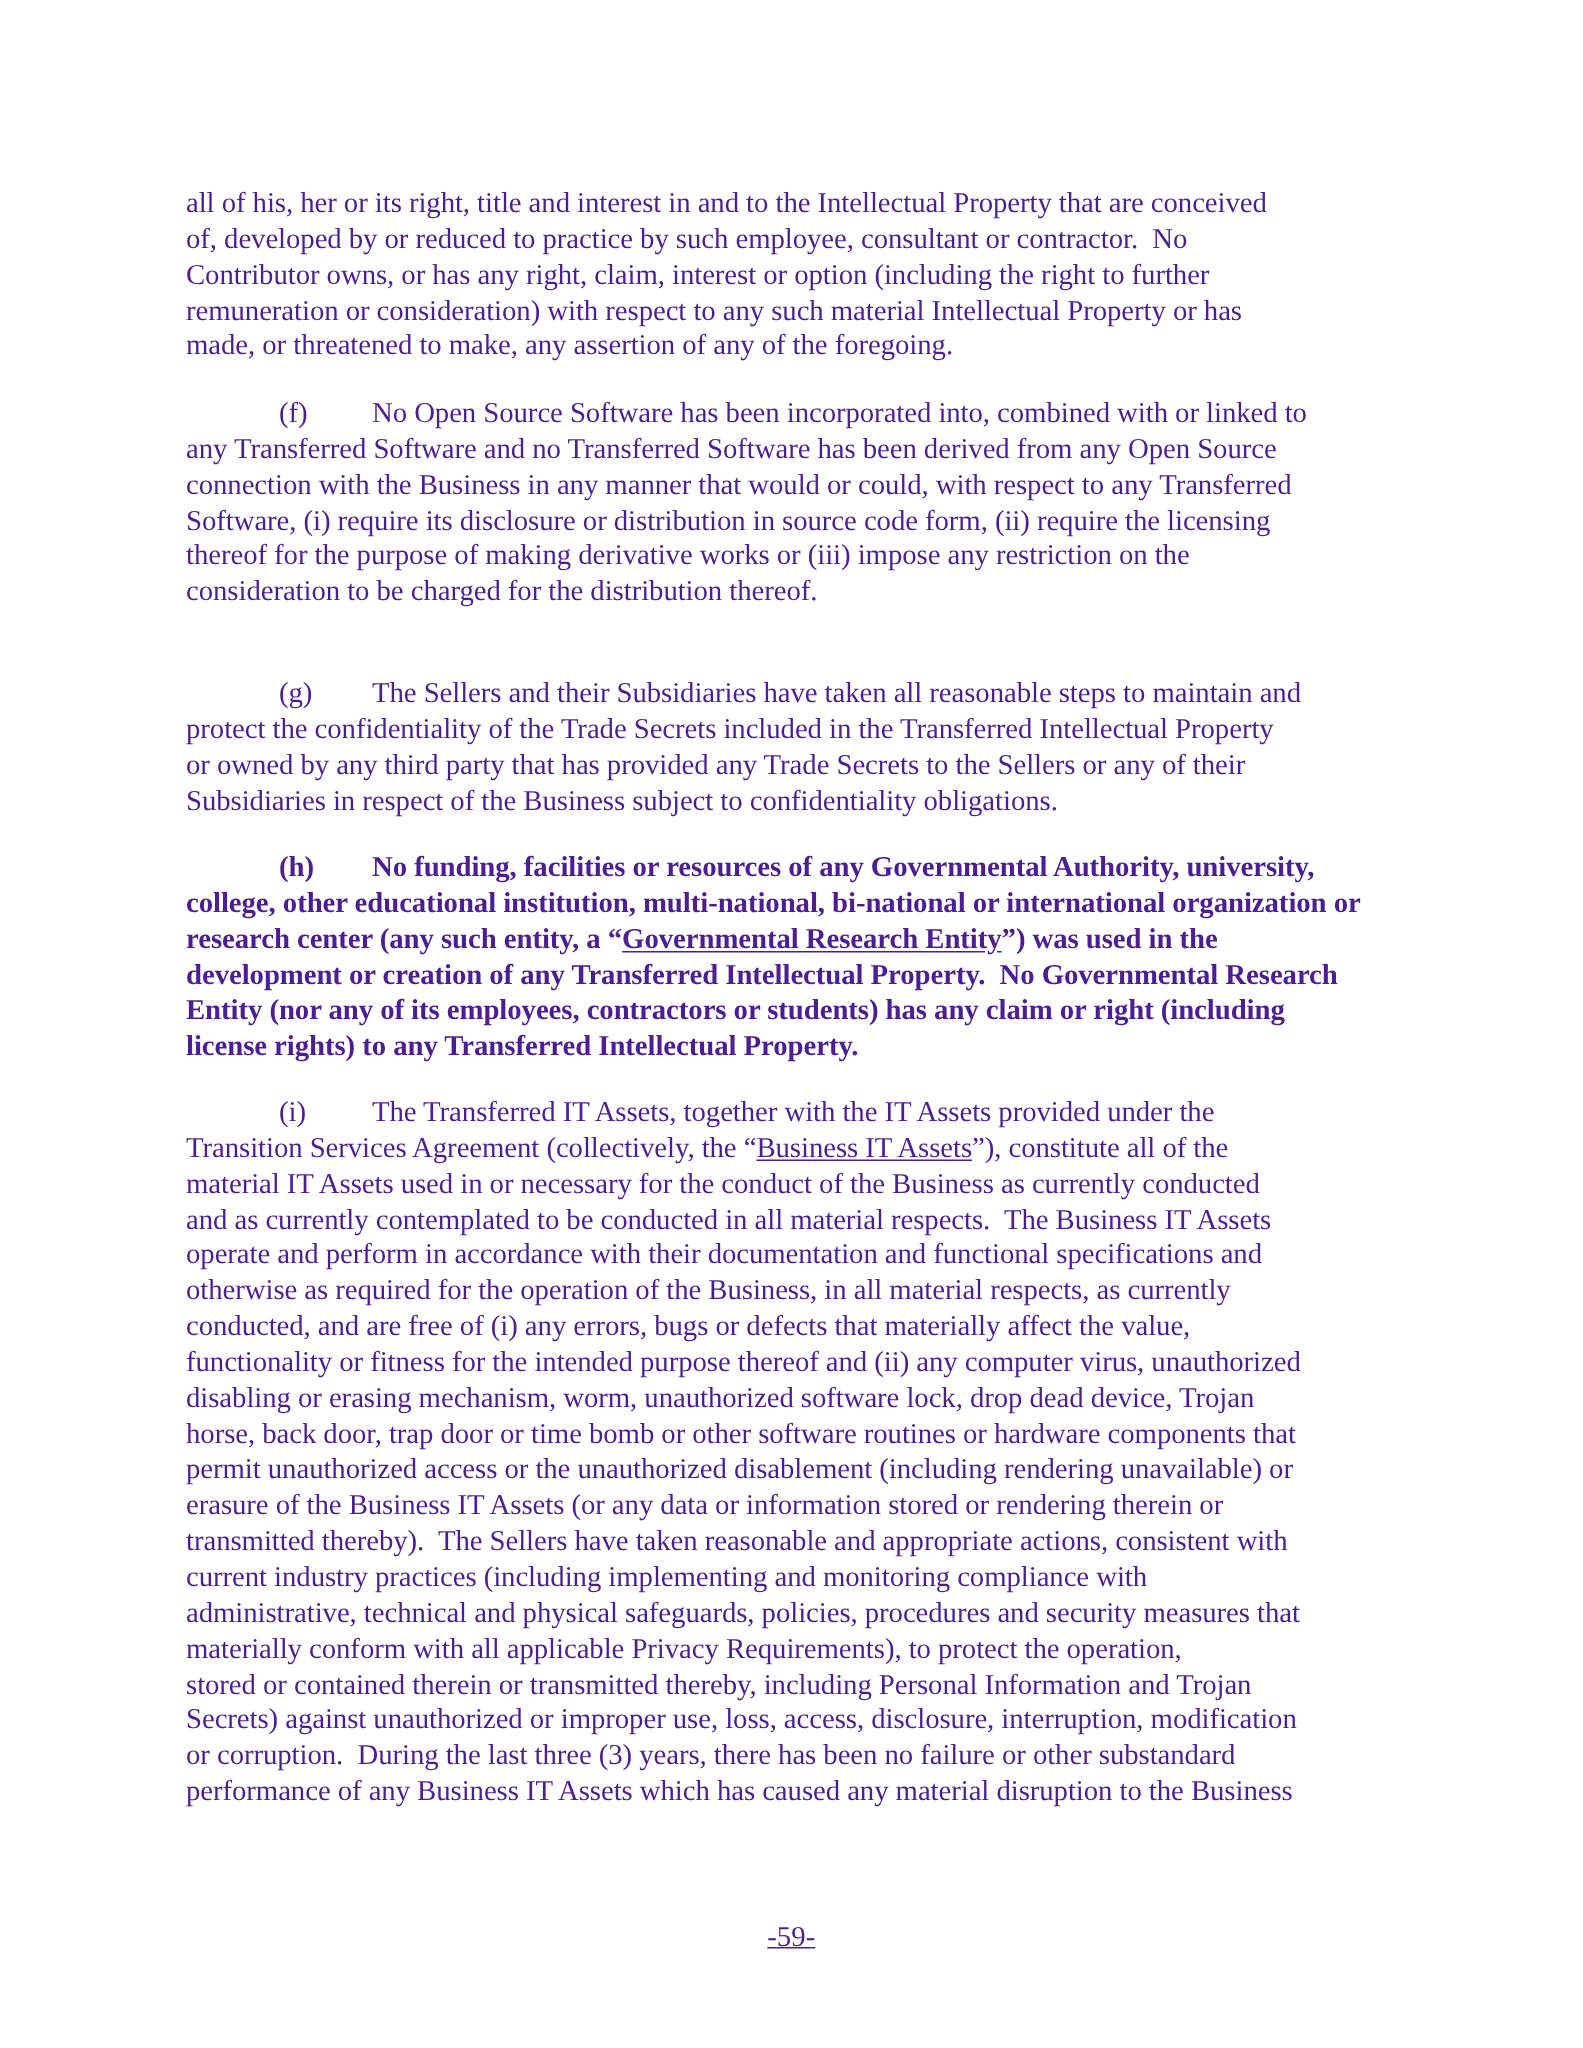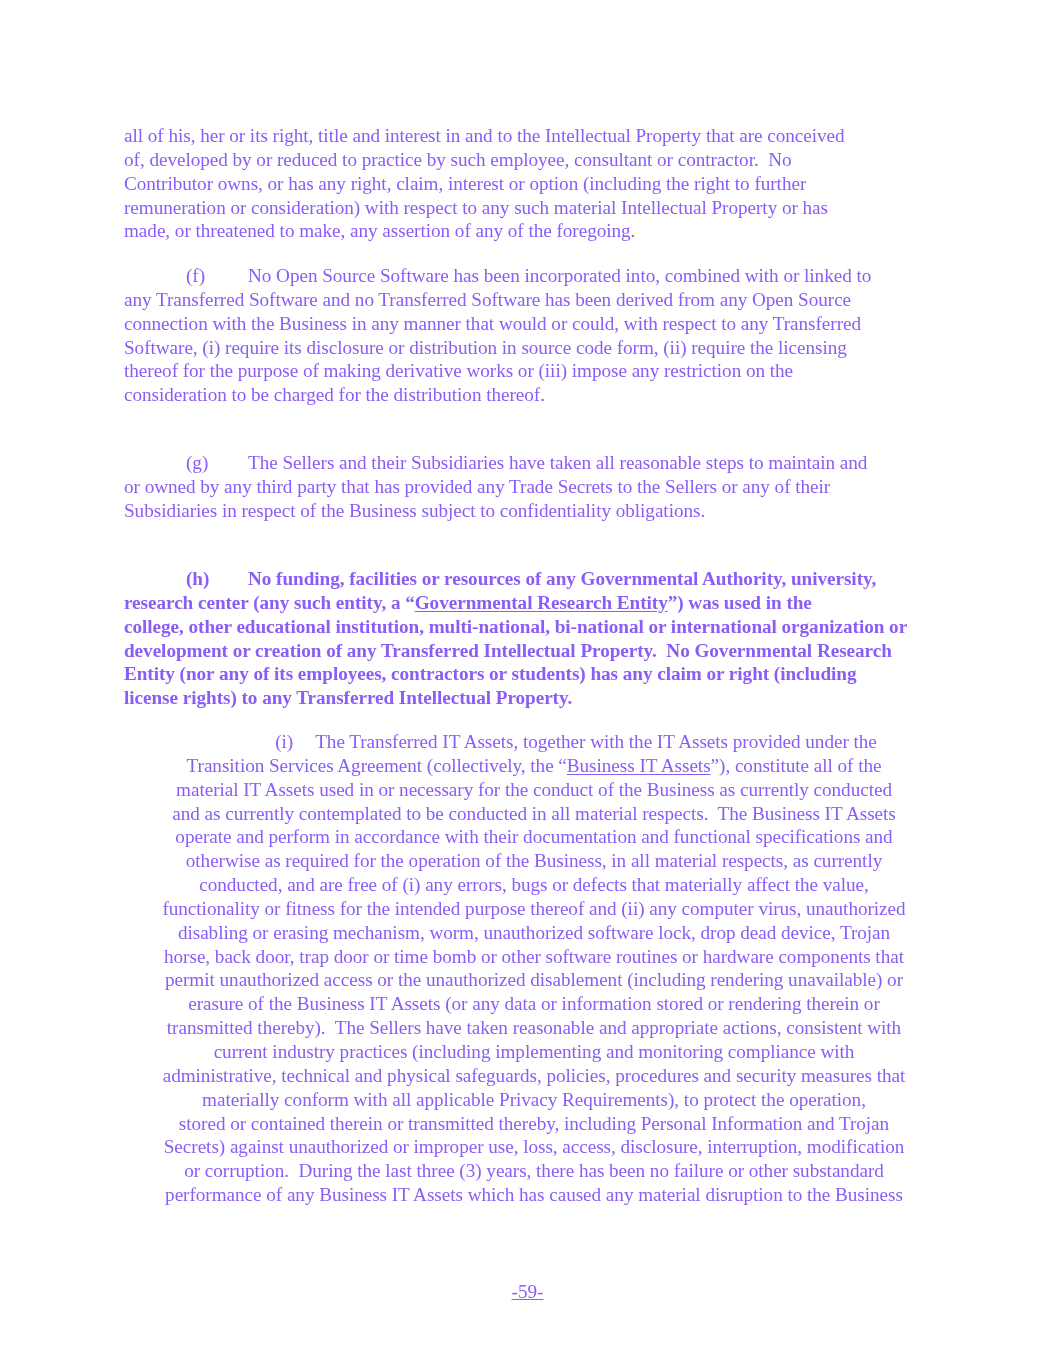--- a/index.html
+++ b/index.html
@@ -1,32 +1,32 @@
 <!DOCTYPE html>
 <html><head>
 <meta charset="utf-8">
 <style>
   html, body { margin: 0; padding: 0; background: #ffffff; }
   body { width: 1055px; height: 1365px; position: relative; overflow: hidden; }
   .page {
     position: absolute; left: 0; top: 0; width: 1055px; height: 1365px;
-    background: #ffffff; color: #8b5cf6;
+    background: #ffffff; color: #4c1d95;
     font-family: "Liberation Serif", "DejaVu Serif", serif;
     font-size: 19.2px;
   }
   .para { position: absolute; left: 124px; width: 820px; }
   .line { display: block; height: 23.85px; line-height: 23.85px; white-space: pre; letter-spacing: -0.05px; }
   .line .indent { display: inline-block; width: 62px; }
   .line .label { display: inline-block; width: 62px; }
   .u { text-decoration: underline; text-underline-offset: 2px; }
   #p0 { top: 124px; }
   #p1 { top: 264px; }
   #p2 { top: 451px; }
   #p3 { top: 567px; font-weight: bold; }
-  #p4 { top: 730px; text-align: center; }
+  #p4 { top: 730px; }
   .page-number {
     position: absolute; top: 1280px; left: 0; width: 1055px; text-align: center;
     line-height: 24px;
     text-decoration: underline;
   }
 </style>
 </head>
 <body>
 
 <div class="page">
@@ -40,27 +40,28 @@
   <div class="para" id="p1">
       <span class="line"><span class="indent"></span><span class="label">(f)</span><span>No Open Source Software has been incorporated into, combined with or linked to</span></span>
       <span class="line"><span>any Transferred Software and no Transferred Software has been derived from any Open Source</span></span>
       <span class="line"><span>connection with the Business in any manner that would or could, with respect to any Transferred</span></span>
       <span class="line"><span>Software, (i) require its disclosure or distribution in source code form, (ii) require the licensing</span></span>
       <span class="line"><span>thereof for the purpose of making derivative works or (iii) impose any restriction on the</span></span>
       <span class="line"><span>consideration to be charged for the distribution thereof.</span></span>
     </div>
   <div class="para" id="p2">
       <span class="line"><span class="indent"></span><span class="label">(g)</span><span>The Sellers and their Subsidiaries have taken all reasonable steps to maintain and</span></span>
+      <span class="line"><span>protect the confidentiality of the Trade Secrets included in the Transferred Intellectual Property</span></span>
       <span class="line"><span>or owned by any third party that has provided any Trade Secrets to the Sellers or any of their</span></span>
       <span class="line"><span>Subsidiaries in respect of the Business subject to confidentiality obligations.</span></span>
     </div>
   <div class="para" id="p3">
       <span class="line"><span class="indent"></span><span class="label">(h)</span><span>No funding, facilities or resources of any Governmental Authority, university,</span></span>
+      <span class="line"><span>college, other educational institution, multi-national, bi-national or international organization or</span></span>
       <span class="line"><span>research center (any such entity, a “</span><span class="u">Governmental Research Entity</span><span>”) was used in the</span></span>
-      <span class="line"><span>college, other educational institution, multi-national, bi-national or international organization or</span></span>
       <span class="line"><span>development or creation of any Transferred Intellectual Property.  No Governmental Research</span></span>
       <span class="line"><span>Entity (nor any of its employees, contractors or students) has any claim or right (including</span></span>
       <span class="line"><span>license rights) to any Transferred Intellectual Property.</span></span>
     </div>
   <div class="para" id="p4">
       <span class="line"><span class="indent"></span><span class="label">(i)</span><span>The Transferred IT Assets, together with the IT Assets provided under the</span></span>
       <span class="line"><span>Transition Services Agreement (collectively, the “</span><span class="u">Business IT Assets</span><span>”), constitute all of the</span></span>
       <span class="line"><span>material IT Assets used in or necessary for the conduct of the Business as currently conducted</span></span>
       <span class="line"><span>and as currently contemplated to be conducted in all material respects.  The Business IT Assets</span></span>
       <span class="line"><span>operate and perform in accordance with their documentation and functional specifications and</span></span>

